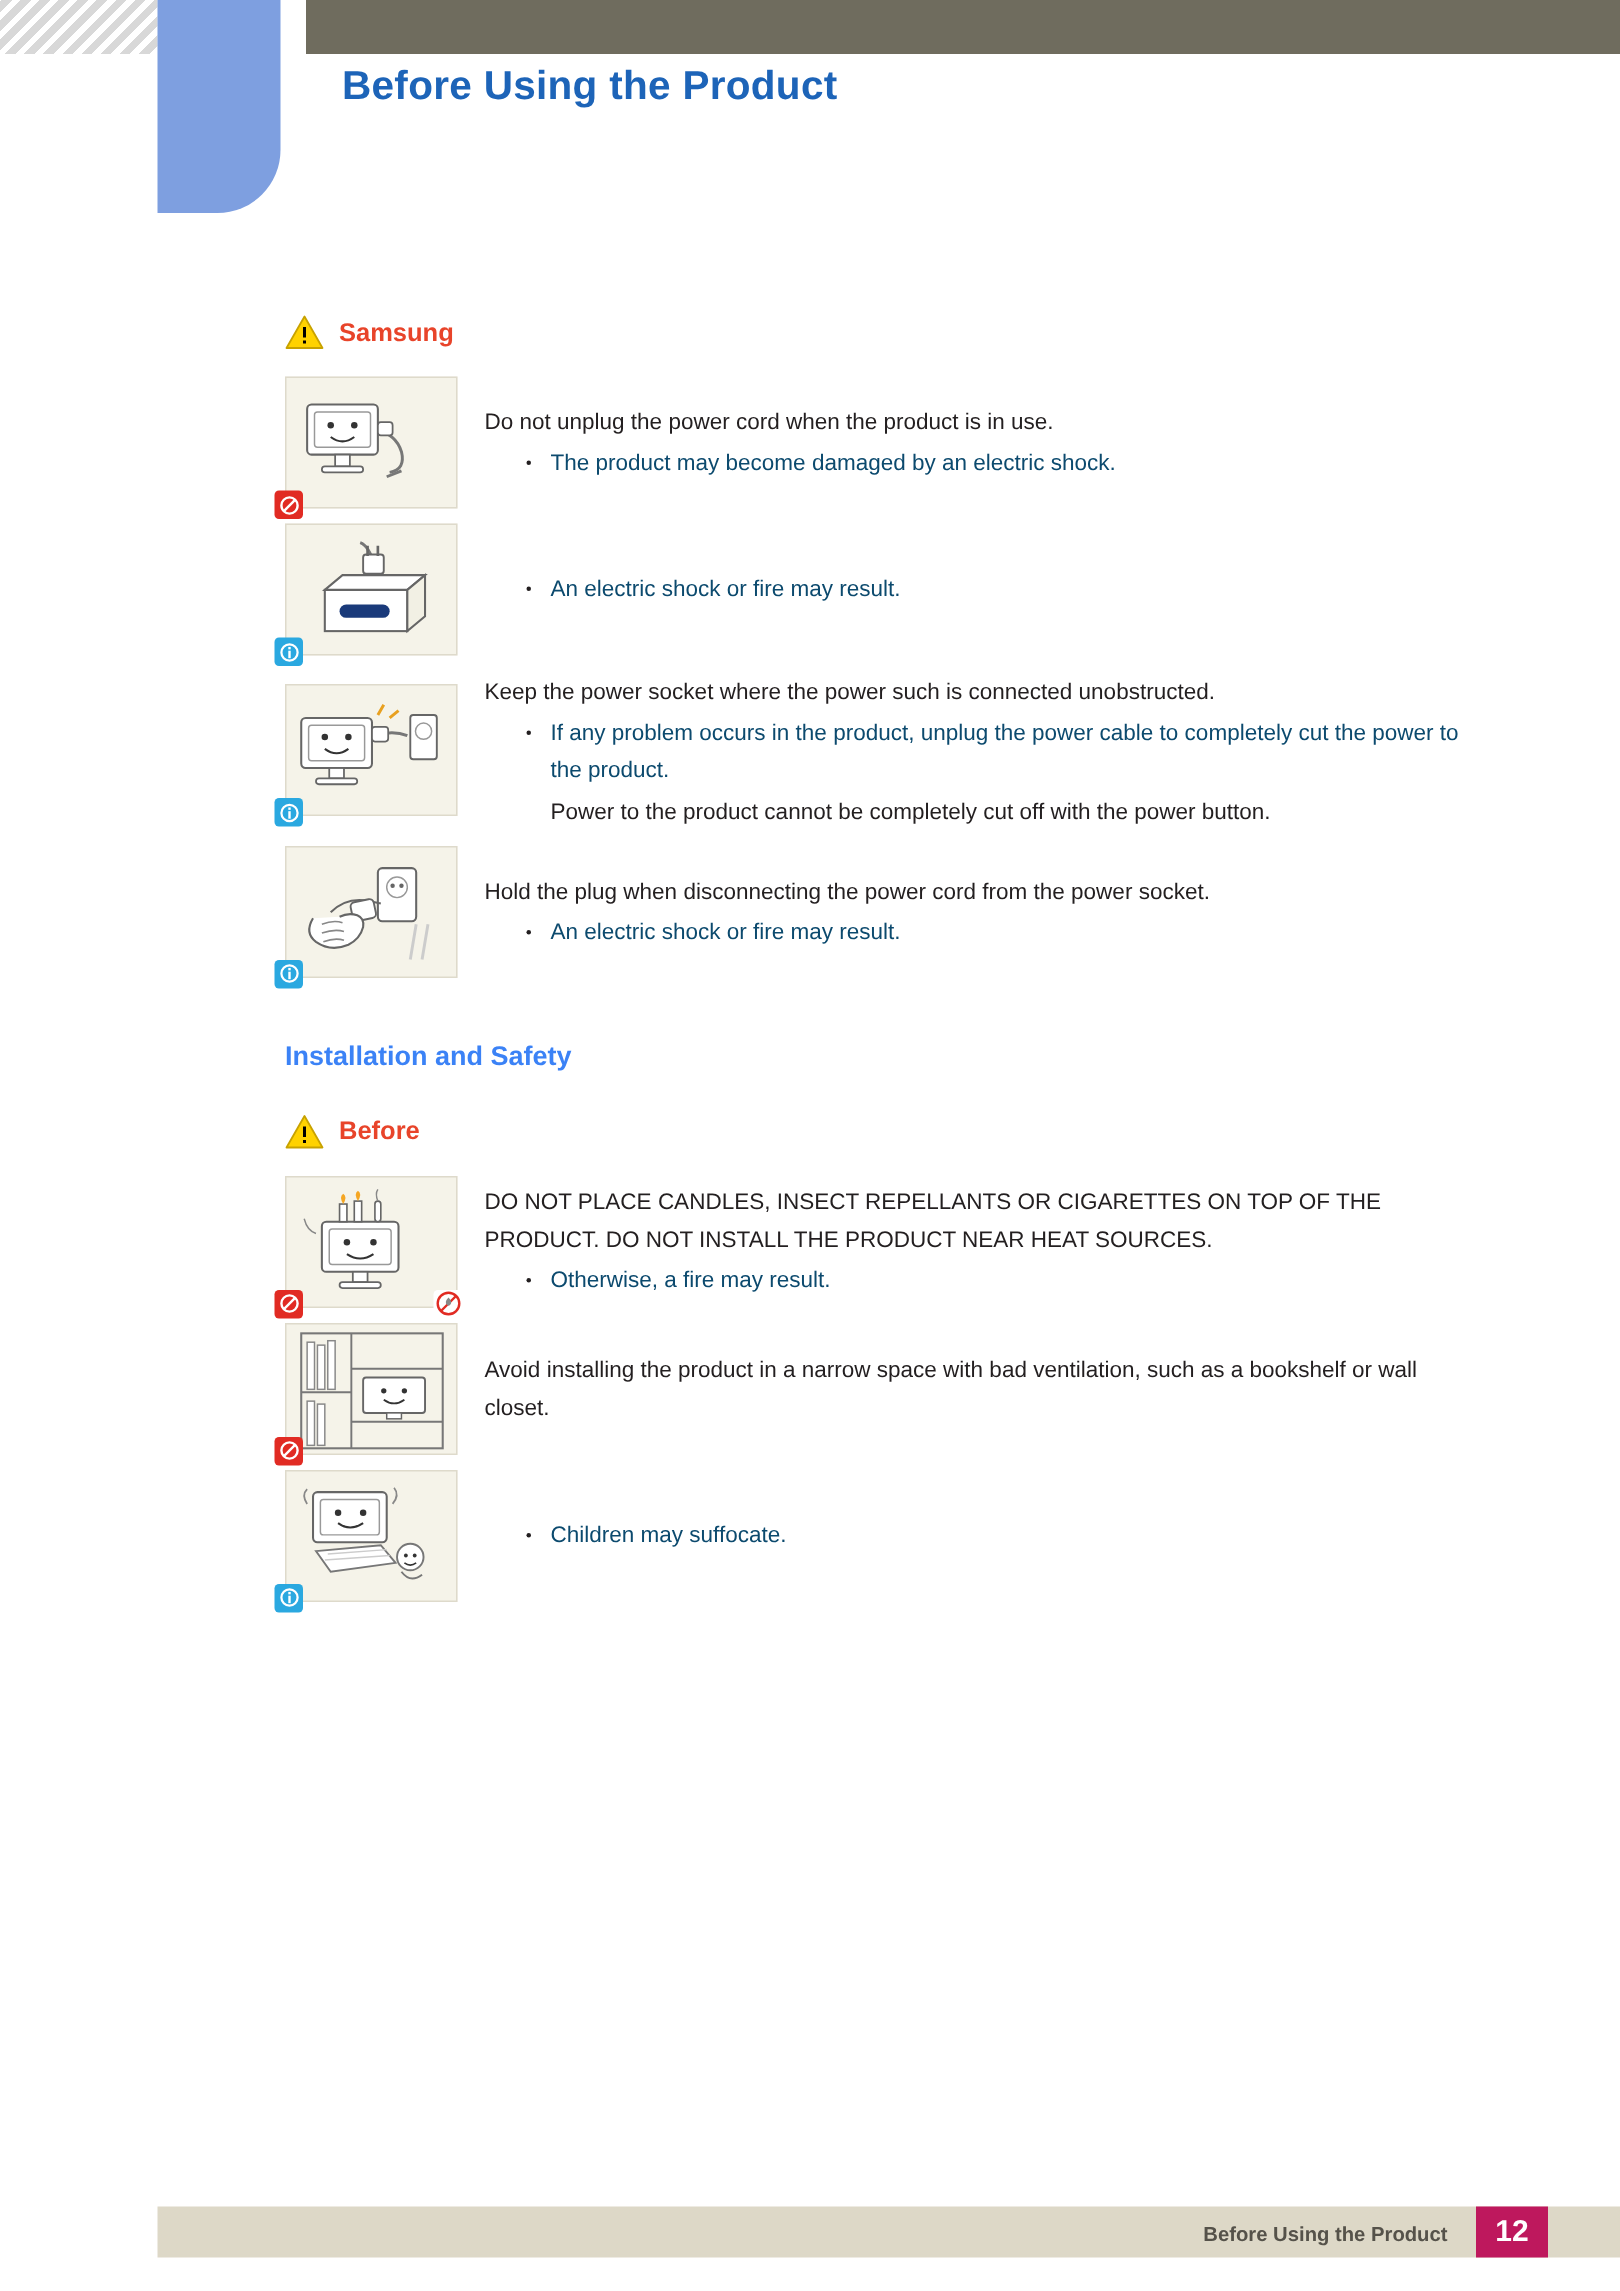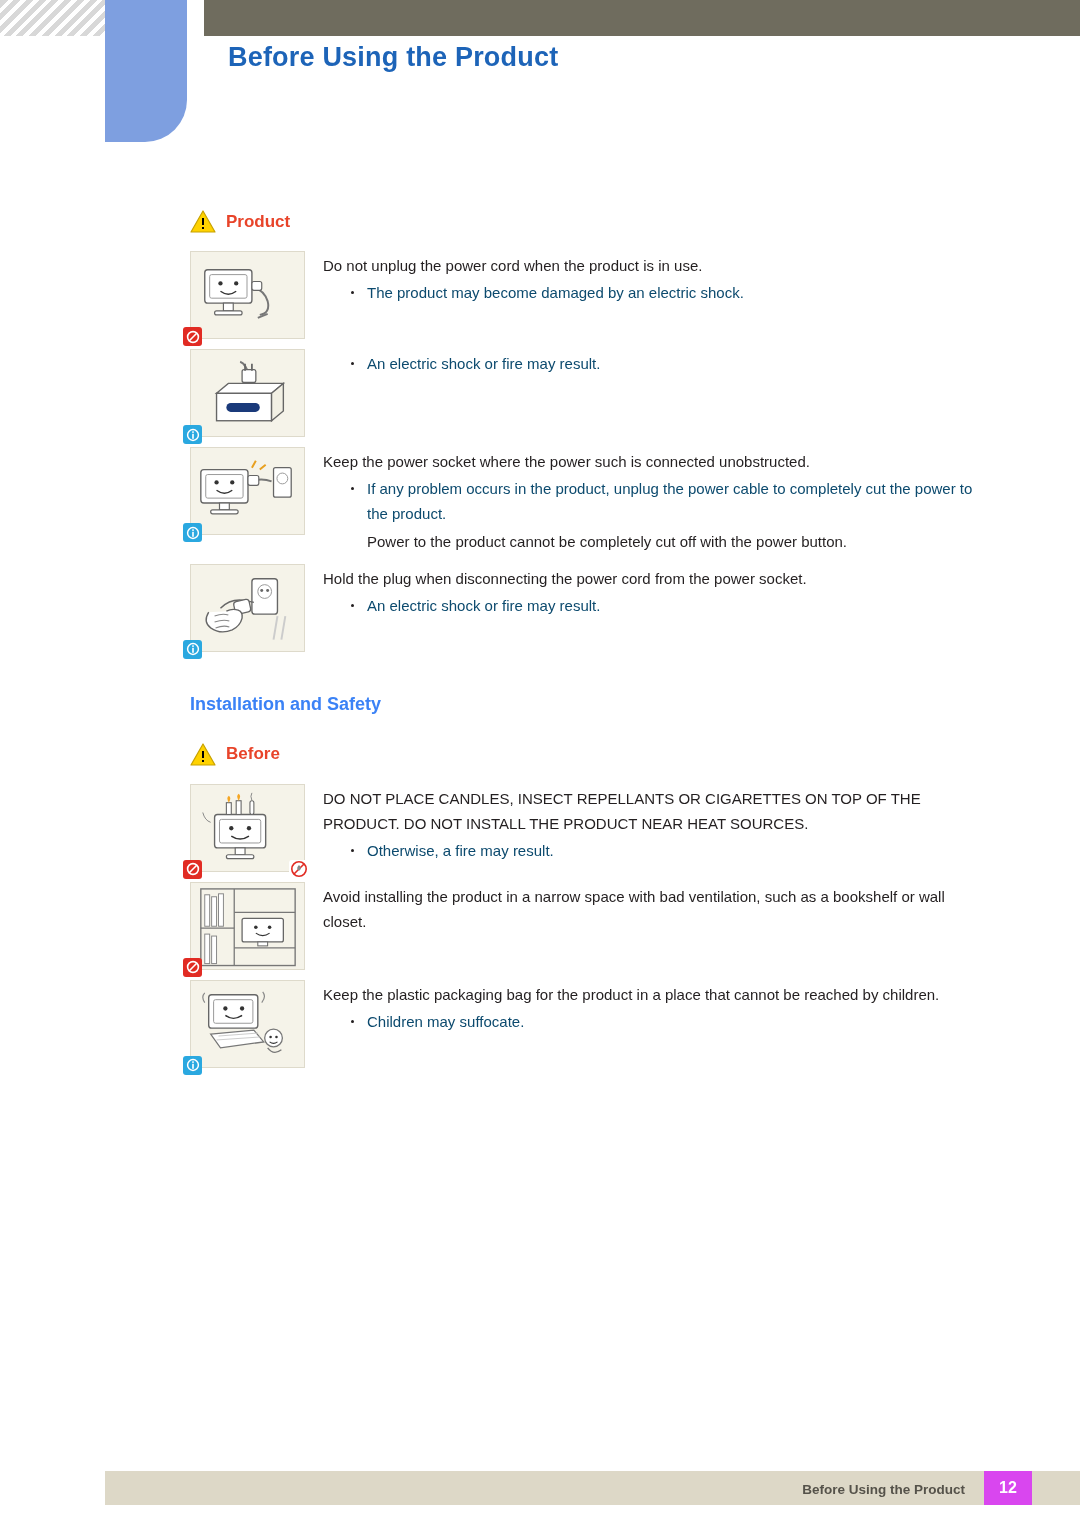--- a/index.html
+++ b/index.html
@@ -78,21 +78,21 @@
   .section-title {
     font-size: 18px;
     font-weight: bold;
     color: #3b82f6;
     margin: 42px 0 28px 0;
   }
 
   
   .row {
     display: flex;
-    align-items: flex-start;
+    align-items: center;
     margin-bottom: 10px;
   }
   .fig {
     flex: 0 0 115px;
     width: 115px;
     height: 88px;
     background: #f5f3e9;
     border: 1px solid #dedacb;
     position: relative;
     margin-right: 18px;
@@ -169,23 +169,23 @@
     bottom: 30px;
     font-size: 13.5px;
     font-weight: bold;
     color: #55524a;
   }
   .footer-page {
     position: absolute;
     right: 48px;
     bottom: 22px;
     width: 48px; height: 34px;
-    background: #d946ef;
+    background: #be185d;
     color: #ffffff;
-    font-size: 16px;
+    font-size: 20px;
     font-weight: bold;
     display: flex;
     align-items: center;
     justify-content: center;
   }
 </style>
 </head>
 <body>
 
 <div class="header-band"></div>
@@ -196,21 +196,21 @@
 <div class="content">
 
   <div class="notice-head">
     <span class="tri">
       <svg width="26" height="23" viewBox="0 0 26 23">
         <path d="M13 1 L25 22 L1 22 Z" fill="#ffd200" stroke="#c8a200" stroke-width="1.2" stroke-linejoin="round"></path>
         <rect x="12" y="8" width="2" height="7" fill="#000"></rect>
         <rect x="12" y="17" width="2" height="2" fill="#000"></rect>
       </svg>
     </span>
-    <span class="label label-caution">Product</span>
+    <span class="label label-caution">Samsung</span>
   </div>
 
   <div class="row">
     <div class="fig">
       <svg class="fig-art" viewBox="0 0 115 88">
         <rect x="14" y="18" width="48" height="34" rx="3" fill="#fff" stroke="#666" stroke-width="1.4"></rect>
         <rect x="19" y="23" width="38" height="24" rx="2" fill="#fff" stroke="#999" stroke-width="1"></rect>
         <circle cx="30" cy="32" r="2.2" fill="#333"></circle>
         <circle cx="46" cy="32" r="2.2" fill="#333"></circle>
         <path d="M30 40 q8 6 16 0" stroke="#333" stroke-width="1.4" fill="none"></path>
@@ -433,21 +433,20 @@
         <span class="badge badge-blue">
           <svg width="14" height="14" viewBox="0 0 14 14">
             <circle cx="7" cy="7" r="5.4" fill="none" stroke="#fff" stroke-width="1.5"></circle>
             <rect x="6.2" y="3.3" width="1.6" height="1.6" fill="#fff"></rect>
             <rect x="6.2" y="5.8" width="1.6" height="5" fill="#fff"></rect>
           </svg>
         </span>
       </div>
     </div>
     <div class="texts">
-      <p class="ptext">Keep the plastic packaging bag for the product in a place that cannot be reached by children.</p>
       <p class="bullet">Children may suffocate.</p>
     </div>
   </div>
 
 </div>
 
 <div class="footer-band"></div>
 <div class="footer-text">Before Using the Product</div>
 <div class="footer-page">12</div>
 

